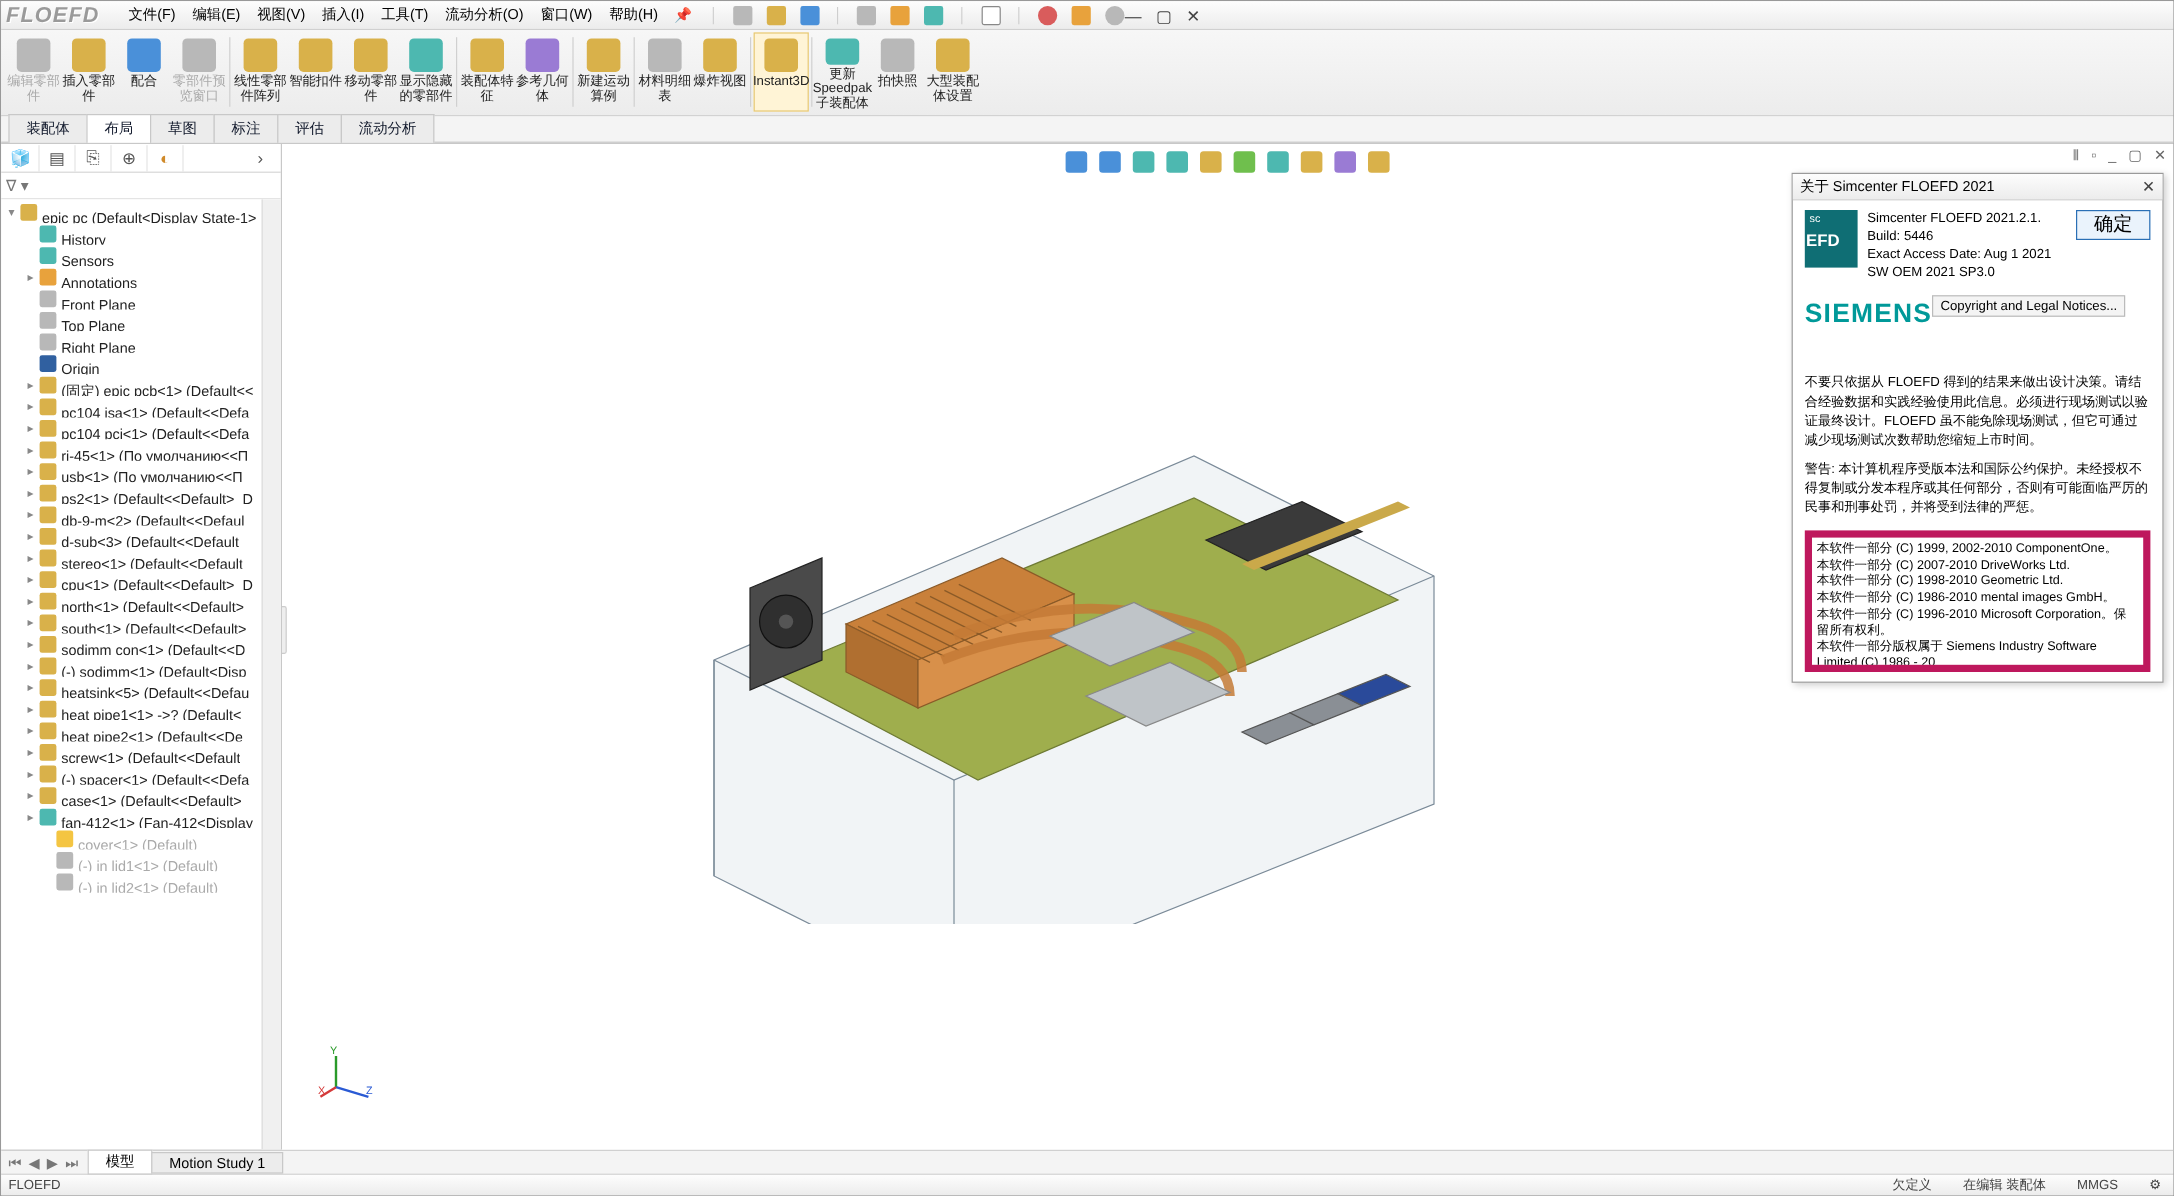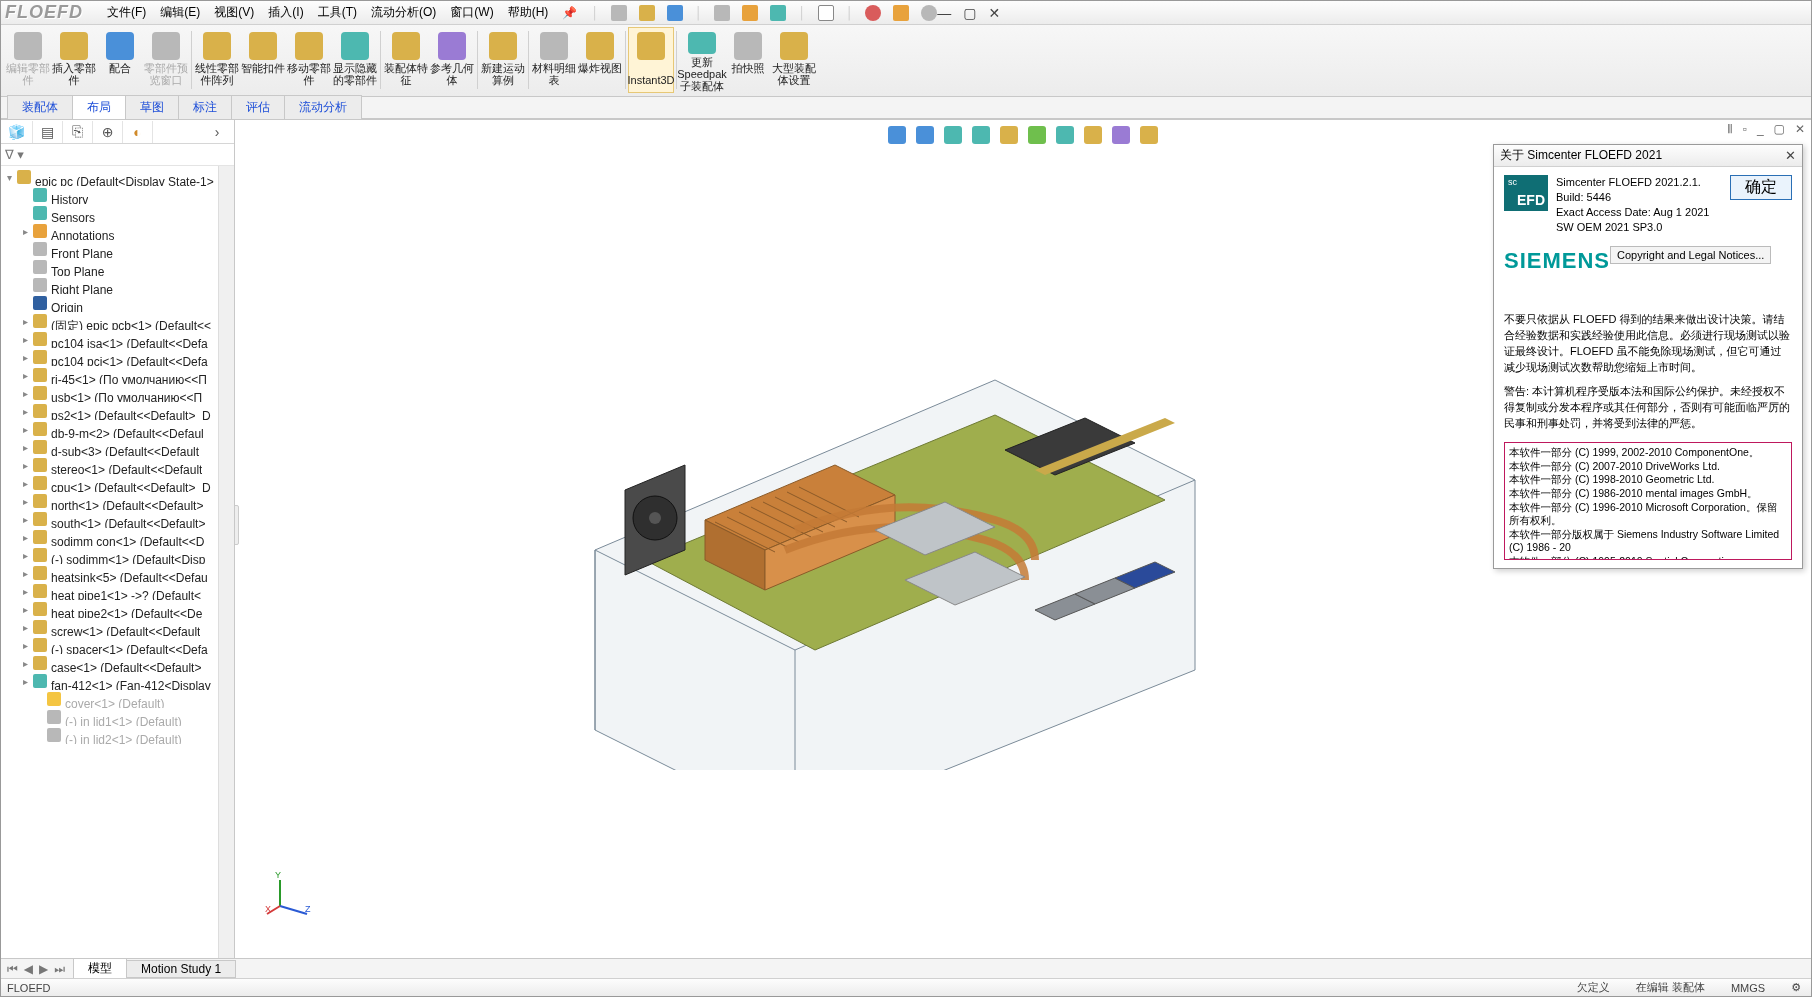--- a/index.html
+++ b/index.html
@@ -14,28 +14,28 @@
 .titlebar .qat { display: flex; align-items: center; margin-left: 14px; gap: 12px; }
 .titlebar .qat .ic { width: 16px; height: 16px; display: inline-block; }
 .titlebar .doc-title { flex: 1; text-align: center; color: #555; font-size: 12px; }
 .titlebar .wincontrols { display: flex; gap: 12px; padding-right: 10px; font-size: 14px; color: #444; }
 .titlebar .wincontrols span { cursor: pointer; }
 
 
 .ribbon { height: 72px; background: linear-gradient(#f7f7f7,#ececec); border-bottom: 1px solid #c8c8c8; display: flex; align-items: flex-start; padding: 2px 4px; gap: 0; }
 .ribbon .btn { display: flex; flex-direction: column; align-items: center; justify-content: flex-start; width: 46px; height: 66px; font-size: 11px; color: #222; text-align: center; line-height: 1.1; padding-top: 4px; border: 1px solid transparent; }
 .ribbon .btn.disabled { color: #aaa; }
-.ribbon .btn.active { background: #fff4d6; border: 1px solid #e7c876; gap: 12px; }
+.ribbon .btn.active { background: #fff4d6; border: 1px solid #e7c876; }
 .ribbon .btn .ic { width: 28px; height: 28px; border-radius: 4px; margin-bottom: 2px; }
 .ribbon .btn span.lbl { display: block; }
 .ribbon .sep { width: 1px; background: #d0d0d0; margin: 4px 2px; height: 58px; }
 
 
 .tooltabs { height: 22px; background: #f4f4f4; border-bottom: 1px solid #c8c8c8; display: flex; align-items: flex-end; font-size: 12px; padding-left: 6px; gap: 0; }
-.tooltabs .tab { padding: 3px 14px; border: 1px solid #c8c8c8; border-bottom: none; background: #ececec; margin-right: -1px; color: #1d4ed8; position: relative; top: 1px; }
+.tooltabs .tab { padding: 3px 14px; border: 1px solid #c8c8c8; border-bottom: none; background: #ececec; margin-right: -1px; color: #0f172a; position: relative; top: 1px; }
 .tooltabs .tab.active { background: #fff; }
 
 
 .body { flex: 1; display: flex; min-height: 0; border-top: 1px solid #c8c8c8; }
 .sidebar { width: 234px; border-right: 1px solid #c8c8c8; display: flex; flex-direction: column; background: #fff; }
 .sidebar .iconrow { height: 24px; border-bottom: 1px solid #d6d6d6; display: flex; align-items: center; gap: 0; padding: 0 2px; }
 .sidebar .iconrow .cell { width: 30px; height: 22px; display:flex;align-items:center;justify-content:center;border-right:1px solid #e4e4e4; font-size: 14px; color:#555;}
 .sidebar .iconrow .cell:last-child{border-right:none;}
 .sidebar .filterrow{height:22px;border-bottom:1px solid #e4e4e4;display:flex;align-items:center;padding:0 4px;color:#777;font-size:13px;}
 .tree { flex: 1; overflow: hidden; font-size: 12px; color: #222; padding: 2px 0; }
@@ -59,29 +59,29 @@
 
 
 .model{position:absolute;left:240px;top:130px;width:760px;height:520px;}
 
 
 .dialog { position: absolute; top: 24px; right: 8px; width: 310px; height:auto; background: #fff; border: 1px solid #9a9a9a; box-shadow: 2px 2px 6px rgba(0,0,0,.2); font-size: 11px; z-index: 50; }
 .dialog .dtitle { height: 22px; background: linear-gradient(#fdfdfd,#ececec); border-bottom: 1px solid #d0d0d0; display: flex; align-items: center; padding: 0 6px; font-size: 12px; }
 .dialog .dtitle .x { margin-left: auto; font-size: 13px; color: #444; cursor:pointer; }
 .dialog .dbody { padding: 8px 10px; }
 .dialog .row1{display:flex;align-items:flex-start;gap:8px;}
-.dialog .efdlogo{width:44px;height:36px;background:#0f6e74;display:flex;align-items:flex-end;justify-content:flex-end;color:#fff;font-weight:bold;font-size:14px;padding:3px;position:relative;}
+.dialog .efdlogo{width:44px;height:48px;background:#0f6e74;display:flex;align-items:flex-end;justify-content:flex-end;color:#fff;font-weight:bold;font-size:14px;padding:15px;position:relative;}
 .dialog .efdlogo::before{content:"sc";position:absolute;top:2px;left:4px;font-size:9px;font-weight:normal;}
 .dialog .verlines{flex:1;font-size:11px;line-height:1.35;}
 .dialog .okbtn{border:1px solid #2a6fb5;background:#eaf3fc;padding:1px 14px;font-size:16px;}
 .dialog .siemens{font-family:Arial,sans-serif;font-weight:bold;color:#009999;font-size:22px;letter-spacing:1px;margin-top:14px;}
 .dialog .legalbtn{float:right;border:1px solid #bbb;background:#f4f4f4;padding:2px 6px;font-size:11px;margin-top:12px;}
 .dialog .warn{clear:both;margin-top:38px;font-size:11px;line-height:1.45;}
 .dialog .warn p{margin-bottom:8px;}
-.dialog .credits{margin-top:10px;border:1px solid #be185d;height:118px;overflow:hidden;padding:3px 4px;font-size:10.5px;line-height:1.3;}
+.dialog .credits{margin-top:10px;border:6px solid #be185d;height:118px;overflow:hidden;padding:3px 4px;font-size:10.5px;line-height:1.3;}
 
 .btabs { height: 20px; background: #f4f4f4; border-top: 1px solid #c8c8c8; display: flex; align-items: center; font-size: 12px; padding-left: 4px; gap: 0; }
 .btabs .nav{display:flex;gap:2px;margin-right:6px;color:#777;}
 .btabs .nav span{padding:0 2px;}
 .btabs .tab { padding: 1px 14px; border: 1px solid #c8c8c8; background: #ececec; margin-right: -1px; }
 .btabs .tab.active { background: #fff; }
 .statusbar { height: 18px; background: linear-gradient(#fdfdfd,#ececec); border-top: 1px solid #d0d0d0; display: flex; align-items: center; font-size: 11px; padding: 0 6px; color: #444; }
 .statusbar .right{margin-left:auto;display:flex;gap:18px;align-items:center;}
 .statusbar .right span{padding:0 4px;}
 

